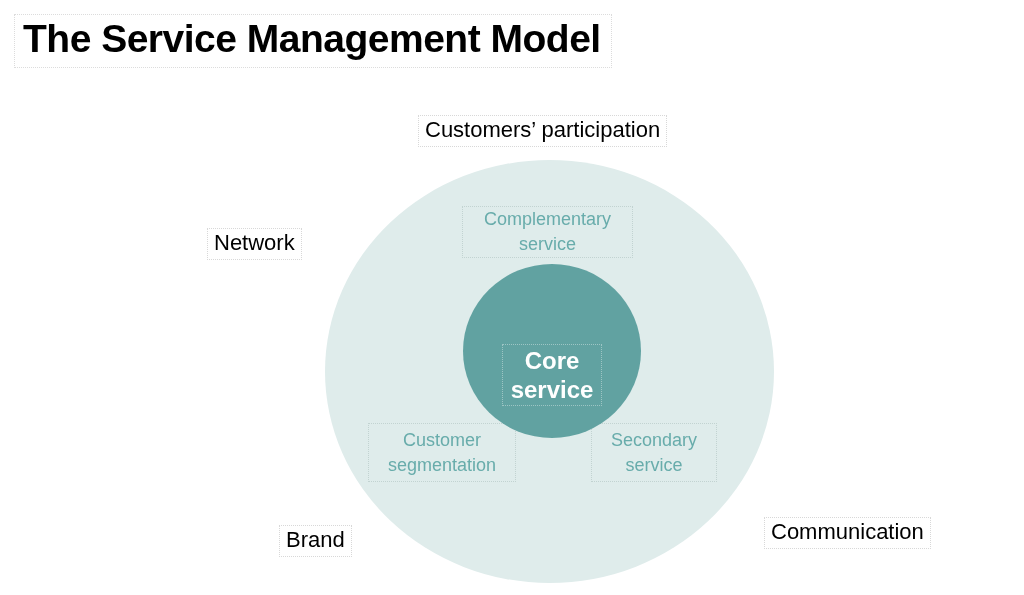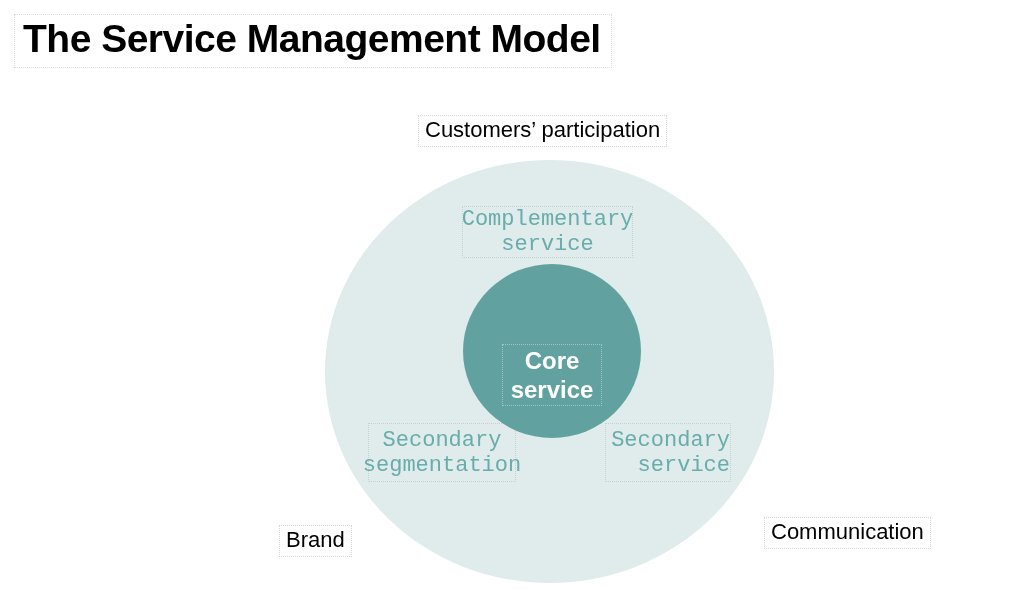--- a/index.html
+++ b/index.html
@@ -63,29 +63,28 @@
     border: 1px dotted rgba(230, 240, 240, 0.45);
     padding: 1px 0;
     margin-top: 48px;
   }
   .inner-label {
     position: absolute;
     display: flex;
     align-items: center;
     justify-content: center;
     text-align: center;
-    font-size: 22px;
+    font-size: 18px;
     line-height: 25px;
     color: var(--inner-label-text);
     border: 1px dotted #c2d3d1;
-    font-family: Liberation Mono, monospace;
   }
   .inner-label.top { left: 462px; top: 206px; width: 171px; height: 52px; }
   .inner-label.bottom-left { left: 368px; top: 423px; width: 148px; height: 59px; }
-  .inner-label.bottom-right { left: 605px; top: 423px; width: 126px; height: 59px; text-align: right; }
+  .inner-label.bottom-right { left: 591px; top: 423px; width: 126px; height: 59px; }
   .outer-label {
     position: absolute;
     padding: 1px 6px 3px 6px;
     font-size: 22px;
     color: var(--outer-label-text);
     background: #ffffff;
     border: 1px dotted #d8d8d8;
     white-space: nowrap;
   }
   .outer-label.top { left: 418px; top: 115px; text-align: right; }
@@ -98,29 +97,30 @@
 <body>
 
 <div class="canvas">
 
   <div class="slide-title">The Service Management Model</div>
 
   <div class="outer-circle"></div>
 
   <div class="outer-label top">Customers’ participation</div>
 
+  <div class="outer-label left">Network</div>
 
 
   <div class="outer-label bottom-left">Brand</div>
 
   <div class="outer-label bottom-right">Communication</div>
 
   <div class="inner-label top">Complementary service</div>
 
-  <div class="inner-label bottom-left">Secondary segmentation</div>
+  <div class="inner-label bottom-left">Customer segmentation</div>
 
   <div class="inner-label bottom-right">Secondary service</div>
 
   <div class="core-circle">
     <div class="core-label">Core service</div>
   </div>
 
 </div>
 
 </body></html>

